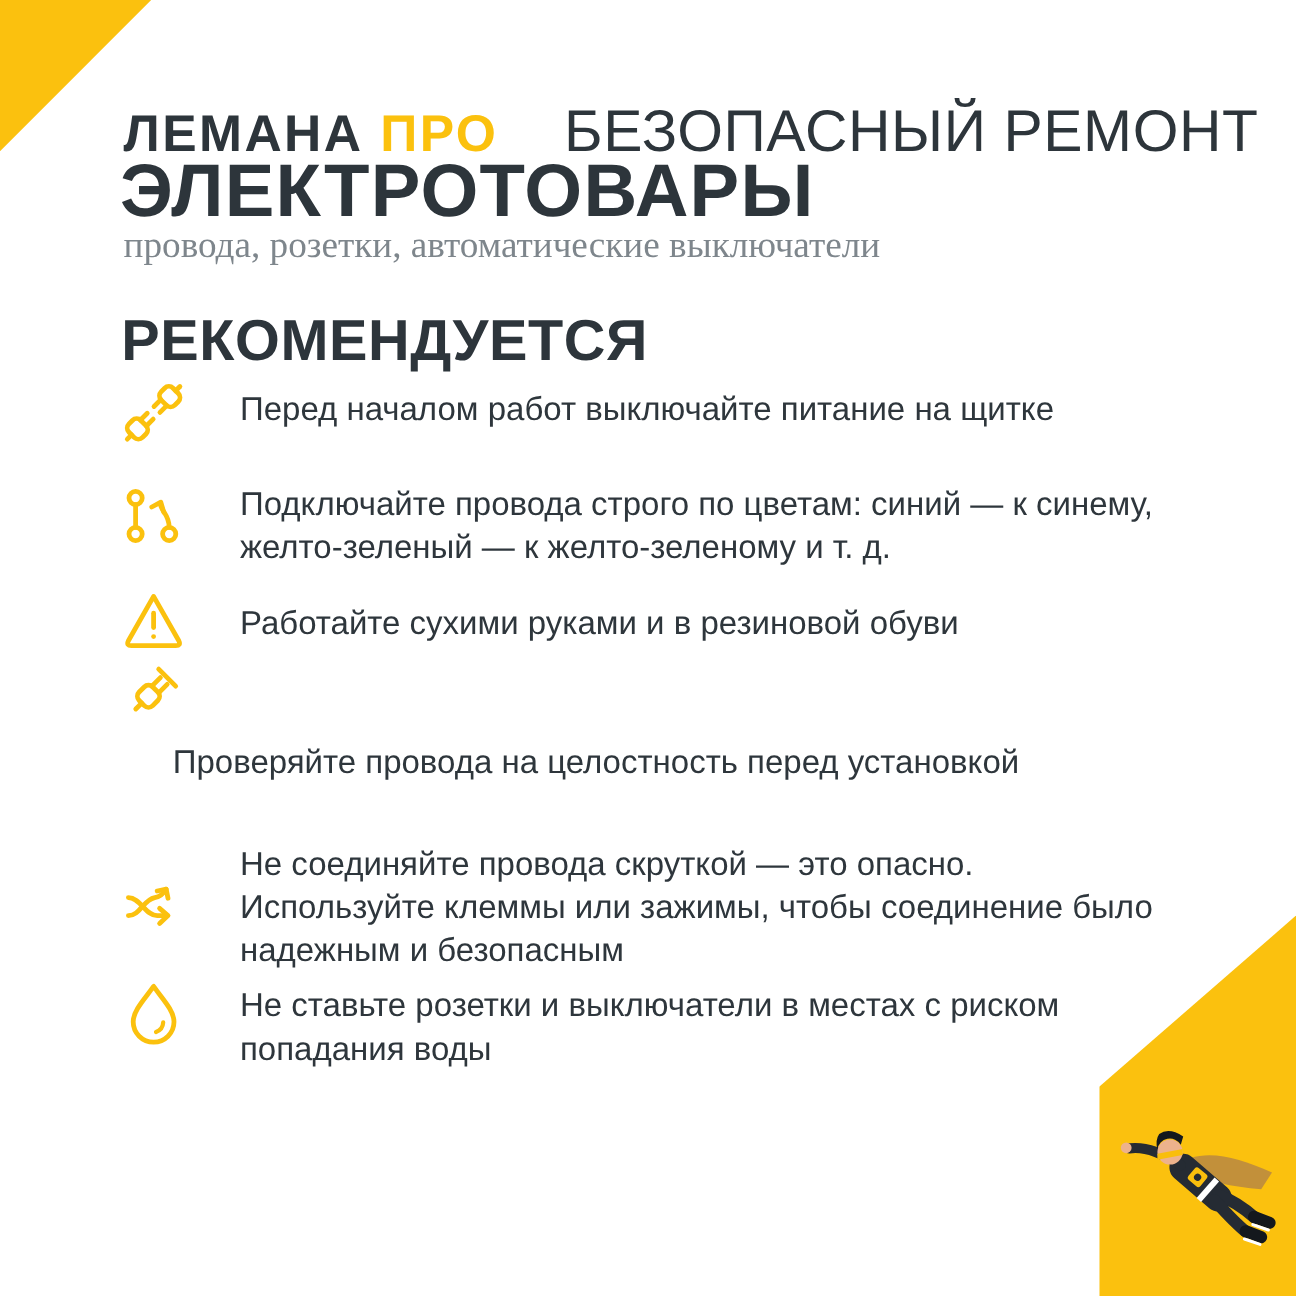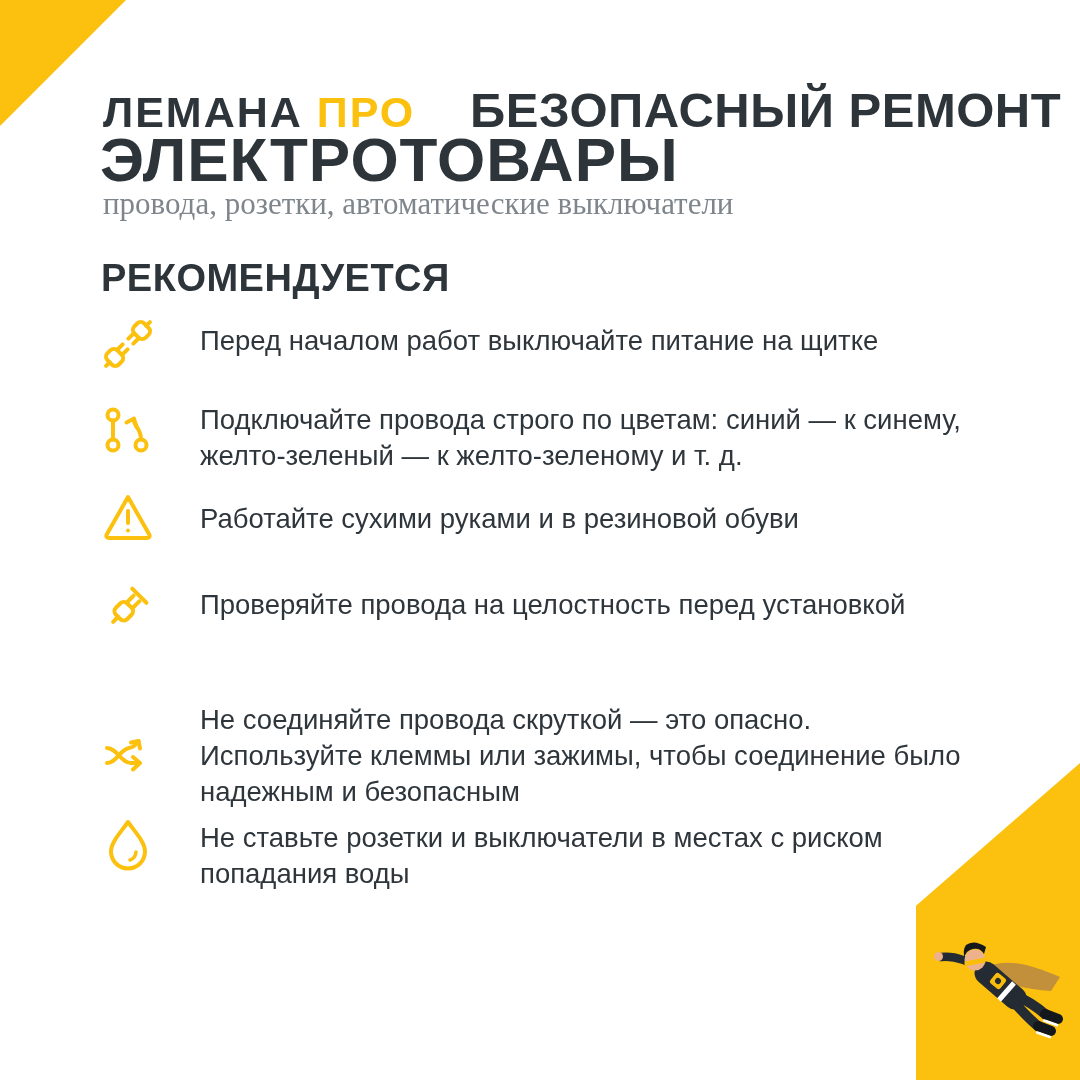--- a/index.html
+++ b/index.html
@@ -21,41 +21,41 @@
   .corner-tl{position:absolute;top:0;left:0;width:126px;height:126px;background:var(--yellow);
     clip-path:polygon(0 0,100% 0,0 100%);}
   .corner-br{position:absolute;left:916px;top:763px;width:164px;height:317px;background:var(--yellow);
     clip-path:polygon(0 45%,100% 0,100% 100%,0 100%);}
   .hero{position:absolute;left:922px;top:936px;width:150px;height:105px;}
 
   
   .brand-row{position:absolute;left:103px;top:36px;display:flex;align-items:baseline;white-space:nowrap;margin-top:46px;}
   .logo{width:367px;font-weight:bold;font-size:43px;letter-spacing:2px;color:var(--dark);}
   .logo-yellow{color:var(--yellow);}
-  .header-title{margin:0;font-size:49px;font-weight:bold;color:var(--dark);letter-spacing:0.5px;}
+  .header-title{margin:0;font-size:49px;font-weight:normal;color:var(--dark);letter-spacing:0.5px;}
 
   .page-title{position:absolute;left:100px;top:124px;margin:0;font-size:62px;font-weight:bold;
     color:var(--dark);letter-spacing:1px;}
   .subtitle{position:absolute;left:103px;top:186px;margin:0;font-size:31px;color:var(--gray);font-family:Liberation Serif, serif;}
 
-  .section-heading{position:absolute;left:101px;margin:0;font-size:38px;font-weight:bold;
+  .section-heading{position:absolute;left:101px;margin:0;font-size:48px;font-weight:bold;
     color:var(--dark);letter-spacing:0.5px;}
   .s1{top:257px;}
   .s2{top:637px;}
 
   
   .row{position:absolute;left:100px;display:flex;align-items:flex-start;}
   .icon{width:56px;height:56px;flex:none;}
   .icon svg{width:56px;height:56px;display:block;overflow:visible;}
   .item-text{margin-left:44px;font-size:27.5px;line-height:36px;color:var(--body);
     white-space:pre-line;max-width:800px;}
   .r1{top:316px;} .r1 .item-text{margin-top:7px;}
   .r2{top:402px;}
   .r3{top:490px;} .r3 .item-text{margin-top:11px;}
-  .r4{top:574px;} .r4 .icon{margin-top:5px;} .r4 .item-text{margin-top:13px;}
+  .r4{top:543px;flex-direction:column;} .r4 .icon{margin-top:5px;} .r4 .item-text{margin-top:13px;}
   .r5{top:702px;} .r5 .icon{margin-top:24px;}
   .r6{top:812px;} .r6 .icon{margin-top:4px;} .r6 .item-text{margin-top:8px;}
 
   .ic{stroke:var(--yellow);stroke-width:4;fill:none;stroke-linecap:round;stroke-linejoin:round;}
 </style>
 </head>
 <body>
 
 <div class="canvas">
 

